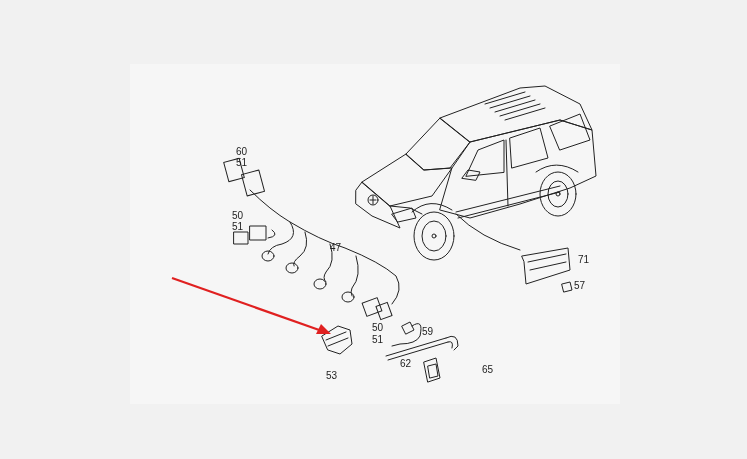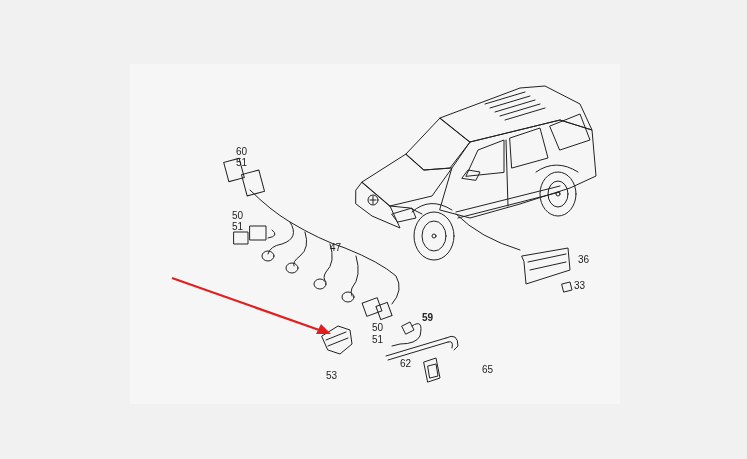--- a/index.html
+++ b/index.html
@@ -129,18 +129,18 @@
   </svg>
 
   <span class="lbl" style="left:236px;top:146px;">60</span>
   <span class="lbl" style="left:236px;top:157px;">51</span>
   <span class="lbl" style="left:232px;top:210px;">50</span>
   <span class="lbl" style="left:232px;top:221px;">51</span>
   <span class="lbl" style="left:330px;top:232px;margin-top:10px;">47</span>
   <span class="lbl" style="left:372px;top:322px;">50</span>
   <span class="lbl" style="left:372px;top:334px;">51</span>
   <span class="lbl" style="left:326px;top:354px;margin-top:16px;">53</span>
-  <span class="lbl" style="left:422px;top:312px;font-weight:bold;">59</span>
+  <span class="lbl" style="left:422px;top:326px;">59</span>
   <span class="lbl" style="left:400px;top:358px;">62</span>
   <span class="lbl" style="left:442px;top:364px;margin-left:40px;">65</span>
-  <span class="lbl" style="left:578px;top:254px;">36</span>
-  <span class="lbl" style="left:574px;top:280px;">33</span>
+  <span class="lbl" style="left:578px;top:254px;">71</span>
+  <span class="lbl" style="left:574px;top:280px;">57</span>
 </div>
 
 </body></html>

